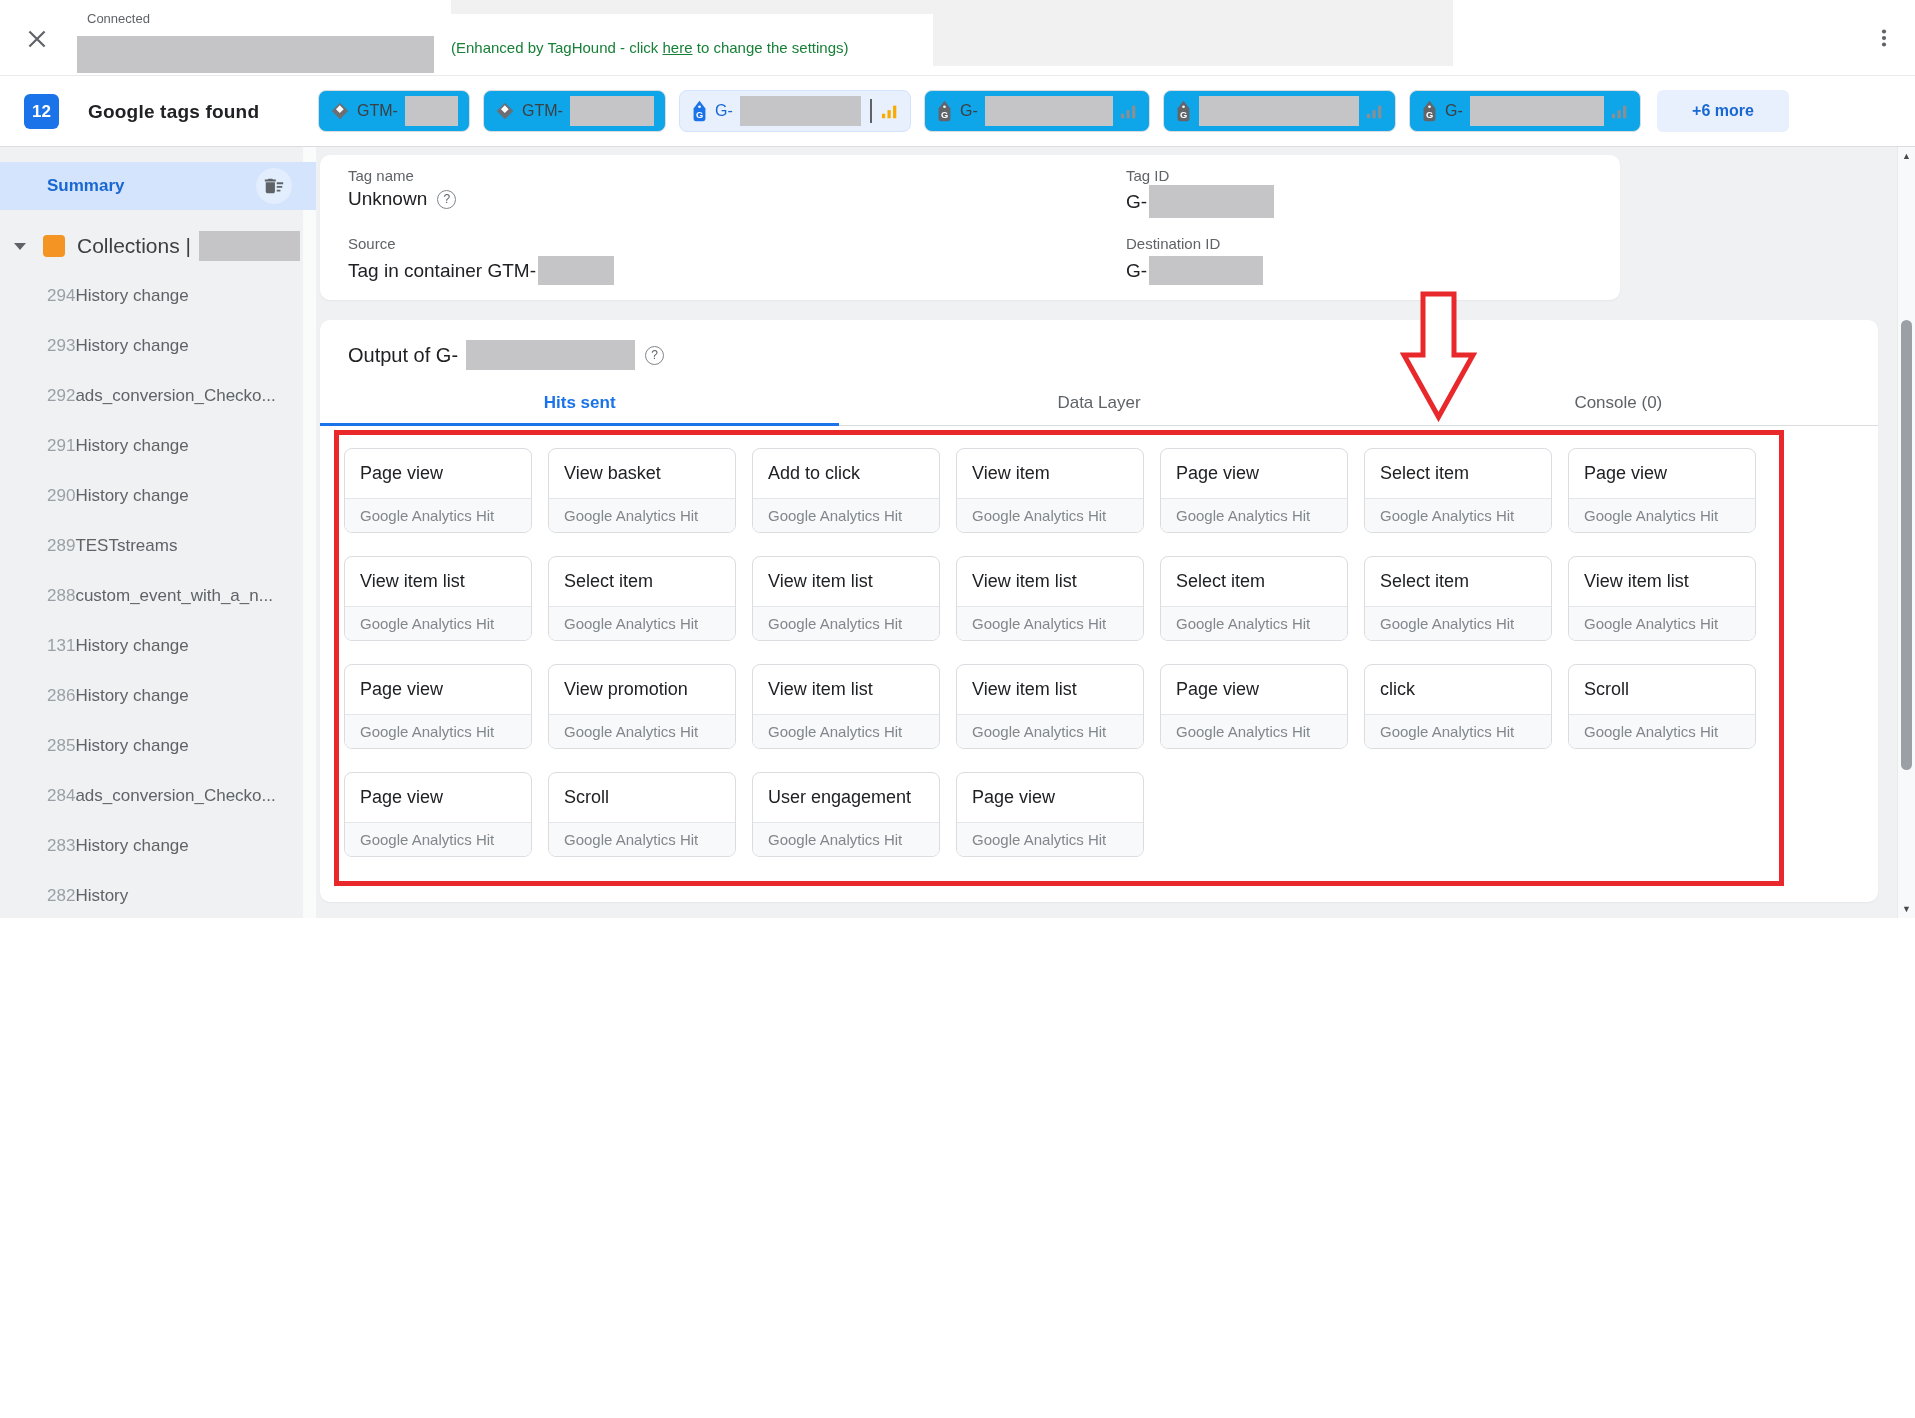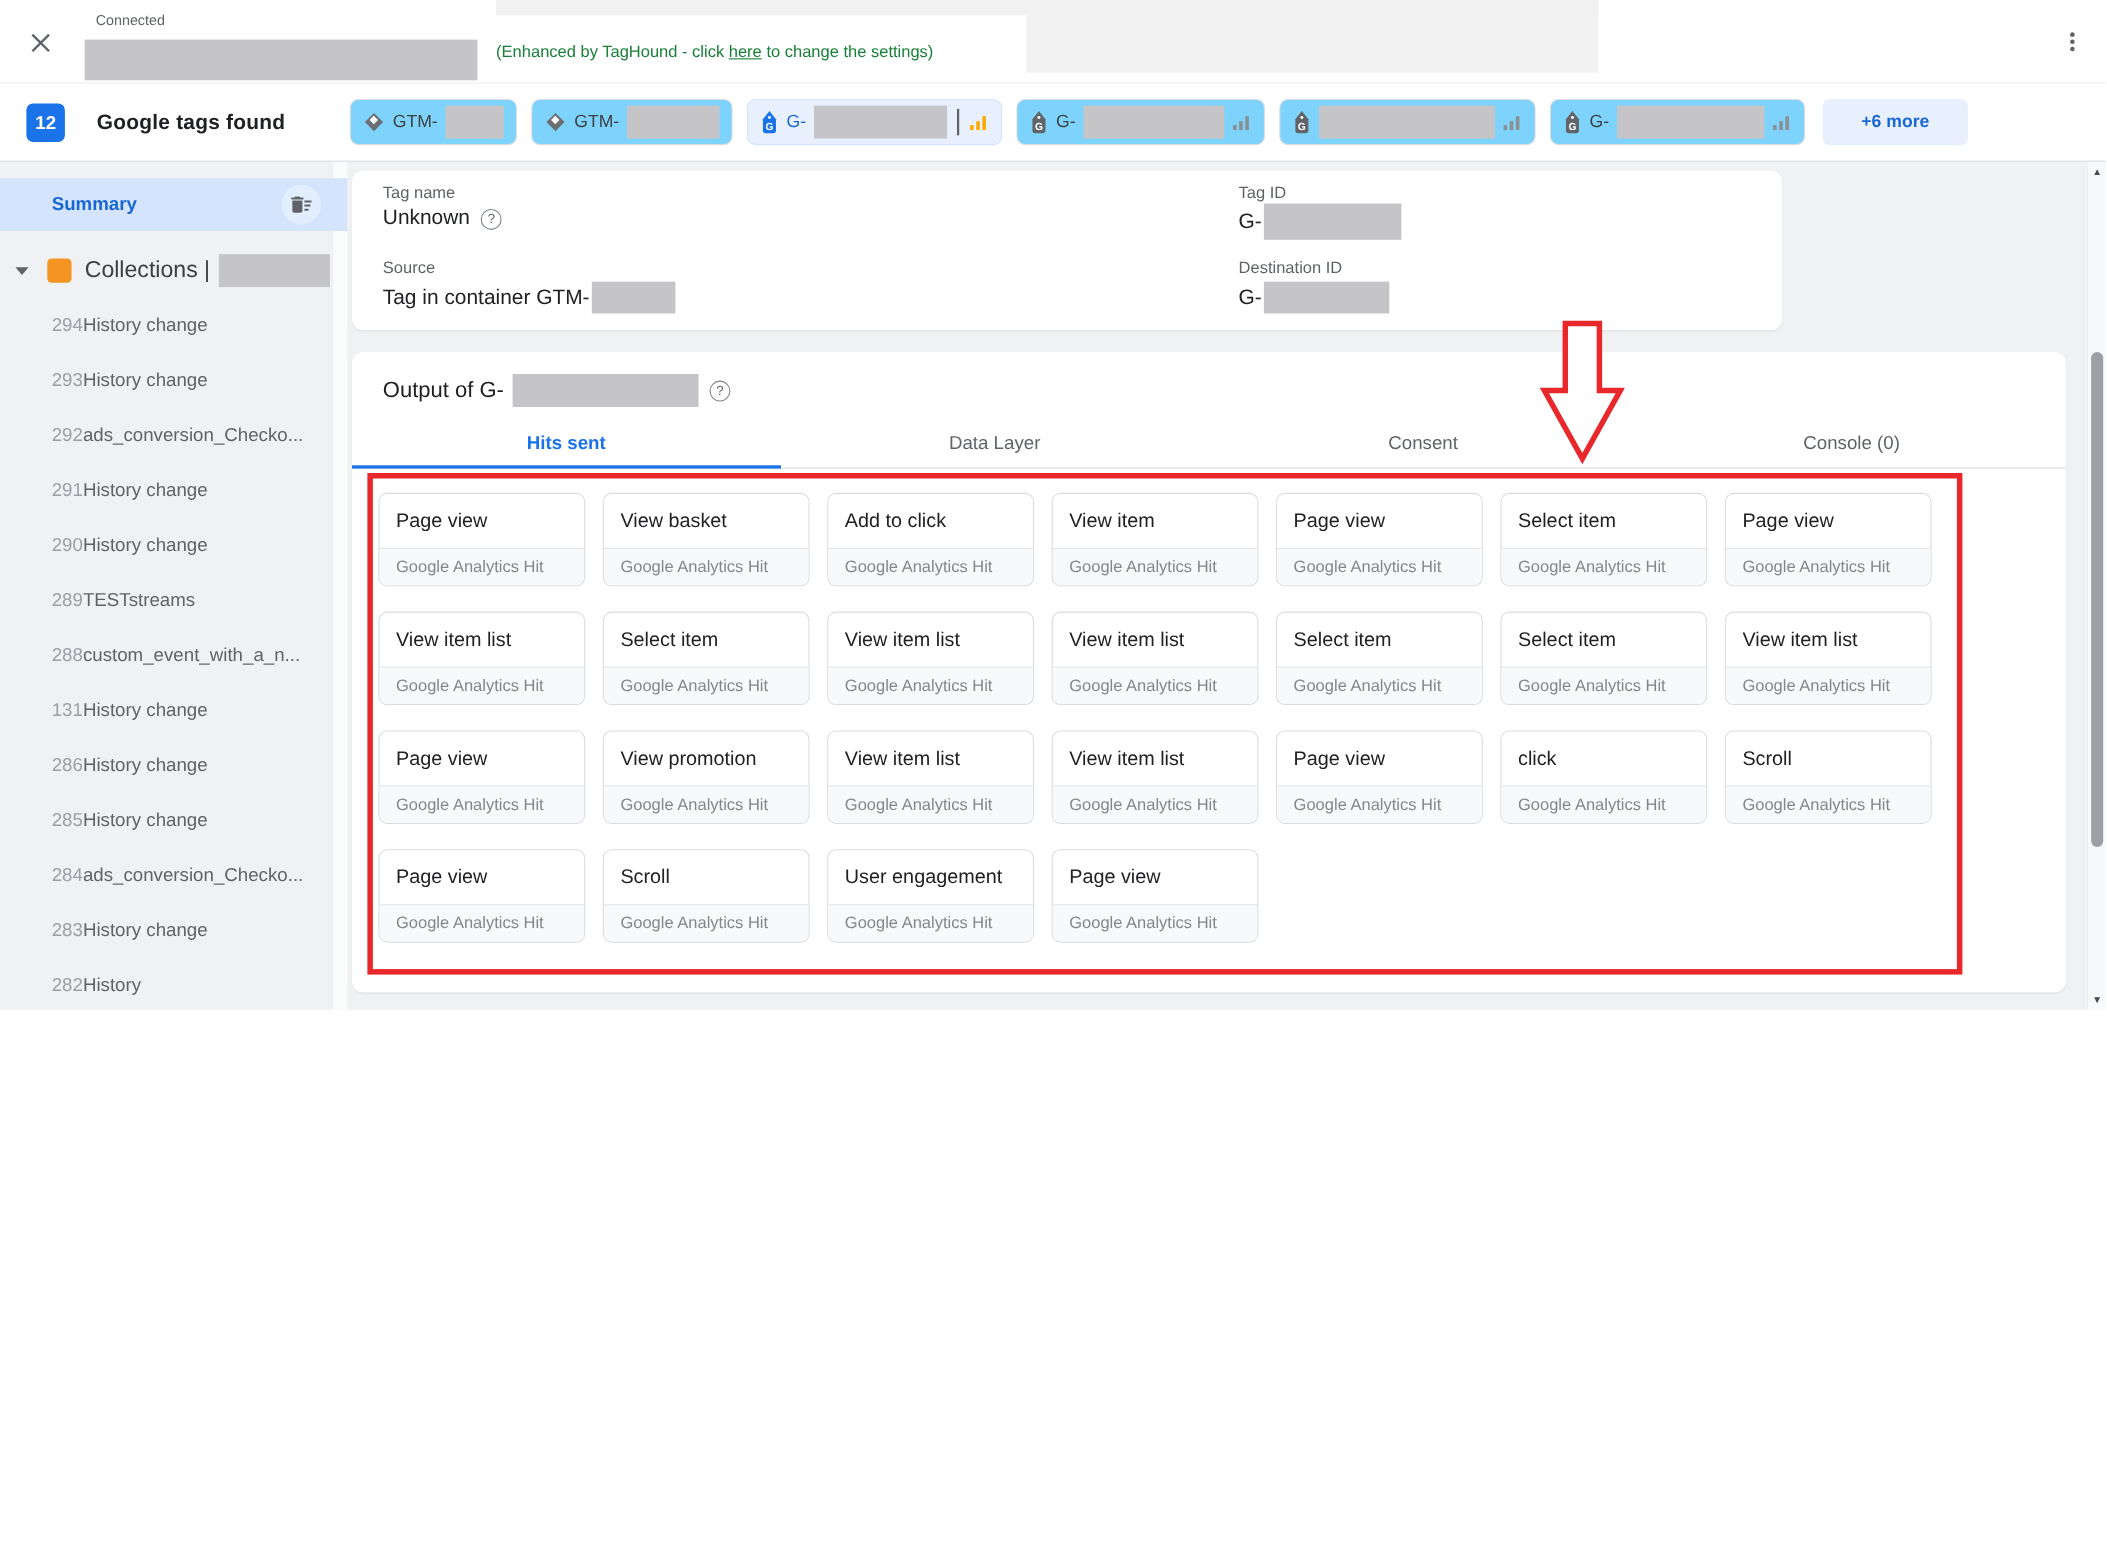--- a/index.html
+++ b/index.html
@@ -16,21 +16,21 @@
   .topbar-box { position:absolute; left:77px; top:36px; width:357px; height:37px; }
   .enhanced { position:absolute; left:451px; top:39px; font-size:15px; color:#188038; }
   .enhanced a { color:#188038; text-decoration:underline; cursor:pointer; }
   .kebab { position:absolute; left:1872px; top:26px; width:24px; height:24px; cursor:pointer; }
 
   
   .tagsbar { position:absolute; left:0; top:76px; width:1915px; height:71px; background:#fff; border-bottom:1px solid #dadce0; z-index:2; }
   .badge { position:absolute; left:24px; top:18px; width:35px; height:35px; background:#1a73e8; color:#fff; font-size:17px; font-weight:bold; border-radius:6px; display:flex; align-items:center; justify-content:center; }
   .tagsfound { position:absolute; left:88px; top:25px; font-size:19px; color:#202124; font-weight:bold; letter-spacing:.2px; }
   .chips { position:absolute; left:318px; top:14px; display:flex; gap:13px; }
-  .chip { height:42px; border:1px solid #dadce0; border-radius:8px; background:#7dd3fc; display:flex; align-items:center; padding:0 11px; gap:7px; cursor:pointer; }
+  .chip { height:42px; border:1px solid #dadce0; border-radius:8px; background:#0ea5e9; display:flex; align-items:center; padding:0 11px; gap:7px; cursor:pointer; }
   .chip.sel { background:#e8f0fe; border-color:#d2e3fc; }
   .chip .clabel { font-size:16px; color:#3c4043; white-space:nowrap; }
   .chip.sel .clabel { color:#1967d2; }
   .chip .cbox { flex:1; height:30px; }
   .chip .cicon { display:flex; align-items:center; }
   .cdivider { width:2px; height:24px; background:#5f6368; margin:0 2px; }
   .chip.c1{width:152px} .chip.c2{width:183px} .chip.c3{width:232px}
   .chip.c4{width:226px} .chip.c5{width:233px} .chip.c6{width:232px}
   .more-btn { position:absolute; left:1657px; top:14px; width:132px; height:42px; background:#e8f0fe; border:none; border-radius:6px; color:#1967d2; font-size:16px; font-weight:bold; font-family:inherit; cursor:pointer; }
 
@@ -268,21 +268,20 @@
 
     <div class="card card2">
       <div class="output-title">
         <span>Output of G-</span>
         <span class="redact obox"></span>
         <span class="help">?</span>
       </div>
       <div class="tabs" id="tabs">
           <div class="tab sel">Hits sent</div>
           <div class="tab">Data Layer</div>
-          <div class="tab">Consent</div>
           <div class="tab">Console (0)</div>
         </div>
       <div class="hit-grid" id="hit-grid">
           <div class="hit-card">
             <div class="hit-title">Page view</div>
             <div class="hit-footer">Google Analytics Hit</div>
           </div>
           <div class="hit-card">
             <div class="hit-title">View basket</div>
             <div class="hit-footer">Google Analytics Hit</div>

